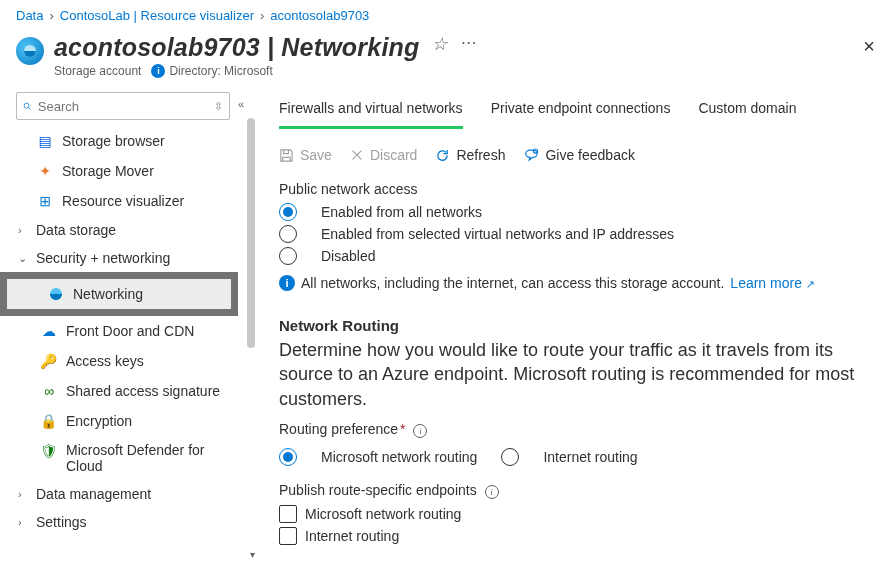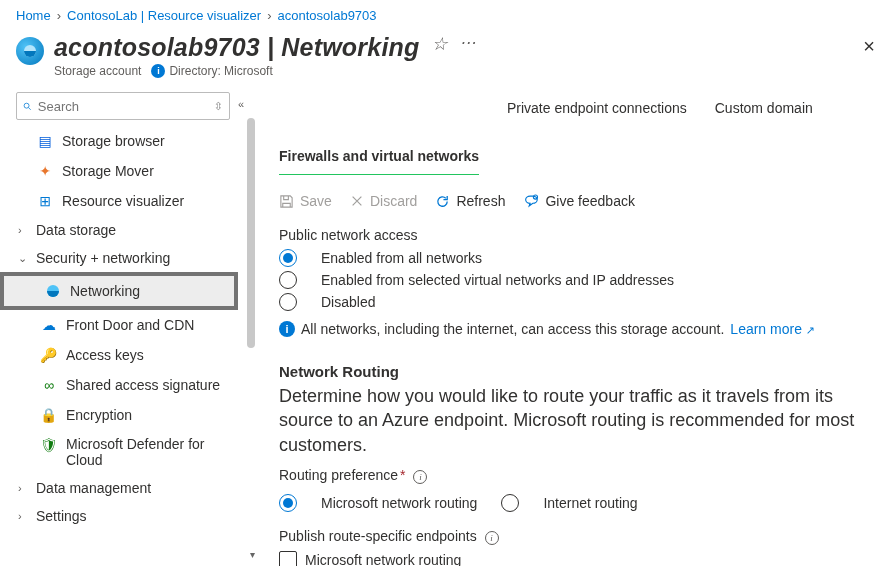--- a/index.html
+++ b/index.html
@@ -29,28 +29,28 @@
   .searchbox .expand { font-size:11px; color:#888; }
 
   .collapse-chevrons { width: 14px; color:#605e5c; padding-top:10px; font-size:11px; cursor:pointer;}
 
   .nav { list-style:none; }
   .nav li { display:flex; align-items:center; padding: 6px 0 6px 18px; gap:8px; cursor:pointer; font-size:14px; color:#323130; }
   .nav li.child { padding-left: 40px; }
   .nav li .chev { width:10px; color:#605e5c; font-size:11px;}
   .nav li .ico { width:18px; height:18px; display:inline-flex; align-items:center; justify-content:center; }
   .nav li.selected { background:#ededed; font-weight:400; }
-  .red-box { border:4px solid #737373; }
+  .red-box { border:7px solid #737373; }
   .scrollbar { position:absolute; right:0; top:30px; width:8px; height:230px; background:#c8c8c8; border-radius:4px;}
   .scrolltrack-bottom { position:absolute; right:0; bottom:6px; color:#666; font-size:10px;}
 
   .main { flex:1; padding: 0 18px 0 24px; overflow:hidden; }
   .tabs { display:flex; gap:28px; border-bottom: none; margin-top:4px; margin-bottom:18px;}
   .tab { padding:8px 0 10px; font-size:14px; color:#323130; cursor:pointer; }
-  .tab.active { font-weight:700; border-bottom:1px solid #22c55e;margin-top:48px; }
+  .tab.active { font-weight:400; border-bottom:3px solid #22c55e; }
 
   .toolbar { display:flex; align-items:center; gap:18px; margin-bottom:18px;}
   .tool { display:flex; align-items:center; gap:6px; font-size:14px; cursor:pointer; }
   .tool.disabled { color:#a19f9d; cursor:default; }
   .tool .ticon { display:inline-flex; }
 
   .section-label { font-size:14px; color:#323130; margin-bottom:6px;}
   .radio-row { display:flex; align-items:center; gap:24px; margin:4px 0; font-size:14px;}
   .radio { width:18px; height:18px; border:1px solid #323130; border-radius:50%; display:inline-flex; align-items:center; justify-content:center; }
   .radio.checked { border-color:#0078d4; }
@@ -68,21 +68,21 @@
   .checkbox-row { display:flex; align-items:center; gap:8px; margin:4px 0; font-size:14px;}
   .checkbox { width:18px; height:18px; border:1px solid #323130; border-radius:2px; }
 
   
   .c-blue{color:#0078d4;} .c-orange{color:#e8762d;} .c-yellow{color:#ffb900;} .c-green{color:#107c10;} .c-teal{color:#00b7c3;} .c-dblue{color:#015cda;}
 </style>
 </head>
 <body>
 
 <div class="breadcrumbs">
-  <a>Home</a>
+  <a>Data</a>
   <span class="sep">›</span>
   <a>ContosoLab | Resource visualizer</a>
   <span class="sep">›</span>
   <a>acontosolab9703</a>
 </div>
 
 <div class="header">
   <div class="header-icon">
     <svg width="16" height="16" viewBox="0 0 16 16">
         <circle cx="8" cy="8" r="6" fill="#b3e5fc"></circle>

